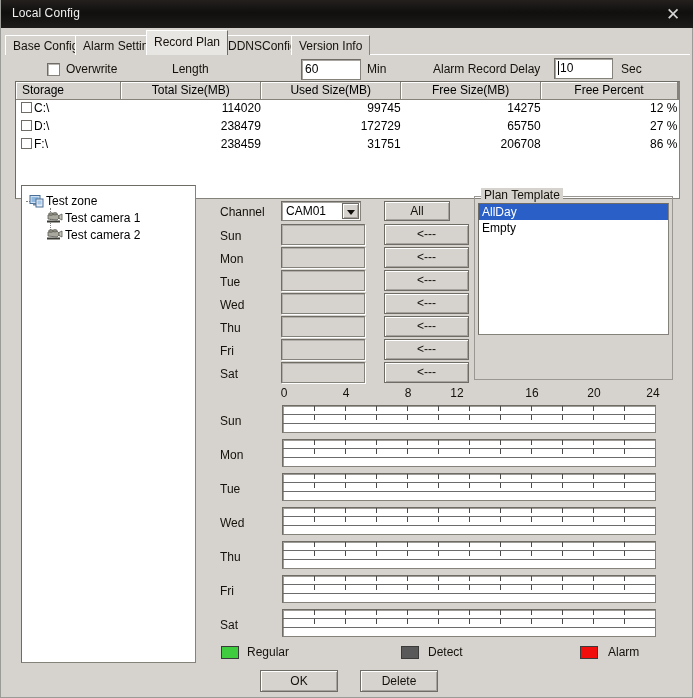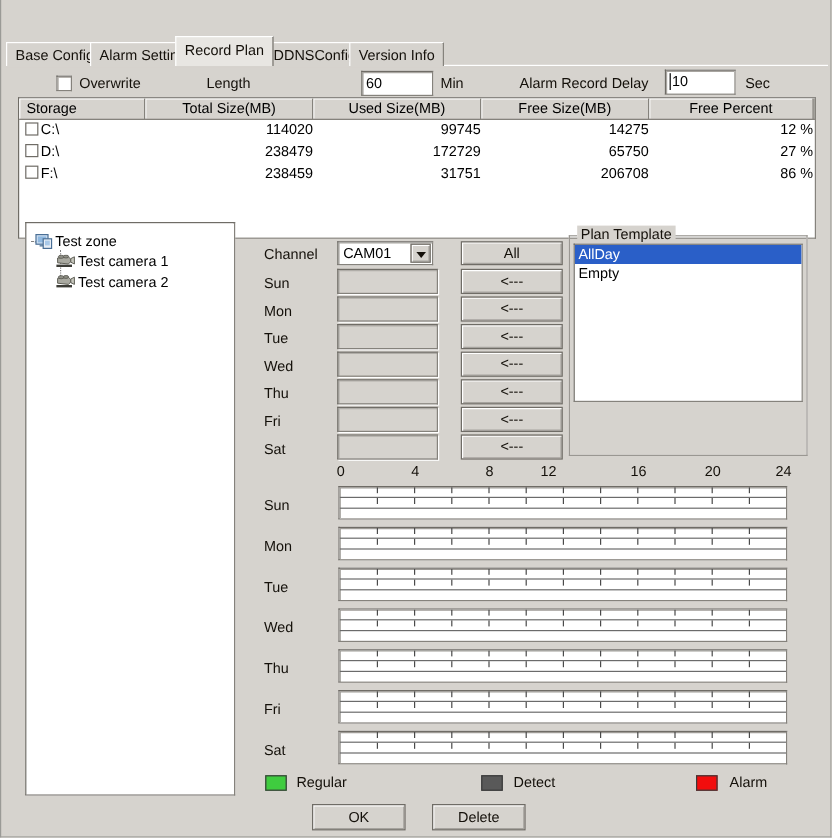--- a/index.html
+++ b/index.html
@@ -377,20 +377,24 @@
   .lg-txt { position: absolute; font-size: 12px; color: #14100a; }
 
   
   .bottombar { position: absolute; left: 0; top: 666px; width: 693px; height: 32px; }
 </style>
 </head>
 <body>
 
 <div id="app">
 
+  <div class="titlebar">
+    <div class="titlebar-text">Local Config</div>
+    <div class="close-btn">✕</div>
+  </div>
 
   <div class="tabstrip">
     <div class="tabstrip-base"></div>
     <div class="tab" style="left:0px;">Base Config</div>
     <div class="tab" style="left:70px;">Alarm Setting</div>
     <div class="tab active" style="left:141px;">Record Plan</div>
     <div class="tab" style="left:215px;">DDNSConfig</div>
     <div class="tab" style="left:286px;margin-top:42px;">Version Info</div>
   </div>
 
@@ -493,21 +497,21 @@
     </div>
   </div>
 
   <div class="ctrl-area">
 
     <div class="lbl" style="left:219px; top:15px;">Channel</div>
     <div class="combo" style="left:280px; top:11px; width:80px; height:20px;">
       <span class="combo-val">CAM01</span>
       <span class="combo-arrow"></span>
     </div>
-    <div class="btn" style="left:383px; top:11px; width:85px; height:20px; line-height:18px;">All</div>
+    <div class="btn" style="left:383px; top:11px; width:66px; height:20px; line-height:18px;">All</div>
 
     <div class="lbl" style="left:219px; top:39px;">Sun</div>
     <div class="dis-field" style="left:280px; top:34px; width:84px; height:21px;"></div>
     <div class="btn" style="left:383px; top:34px; width:85px; height:21px; line-height:19px;">&lt;---</div>
 
     <div class="lbl" style="left:219px; top:62px;">Mon</div>
     <div class="dis-field" style="left:280px; top:57px; width:84px; height:21px;"></div>
     <div class="btn" style="left:383px; top:57px; width:85px; height:21px; line-height:19px;">&lt;---</div>
 
     <div class="lbl" style="left:219px; top:85px;">Tue</div>

